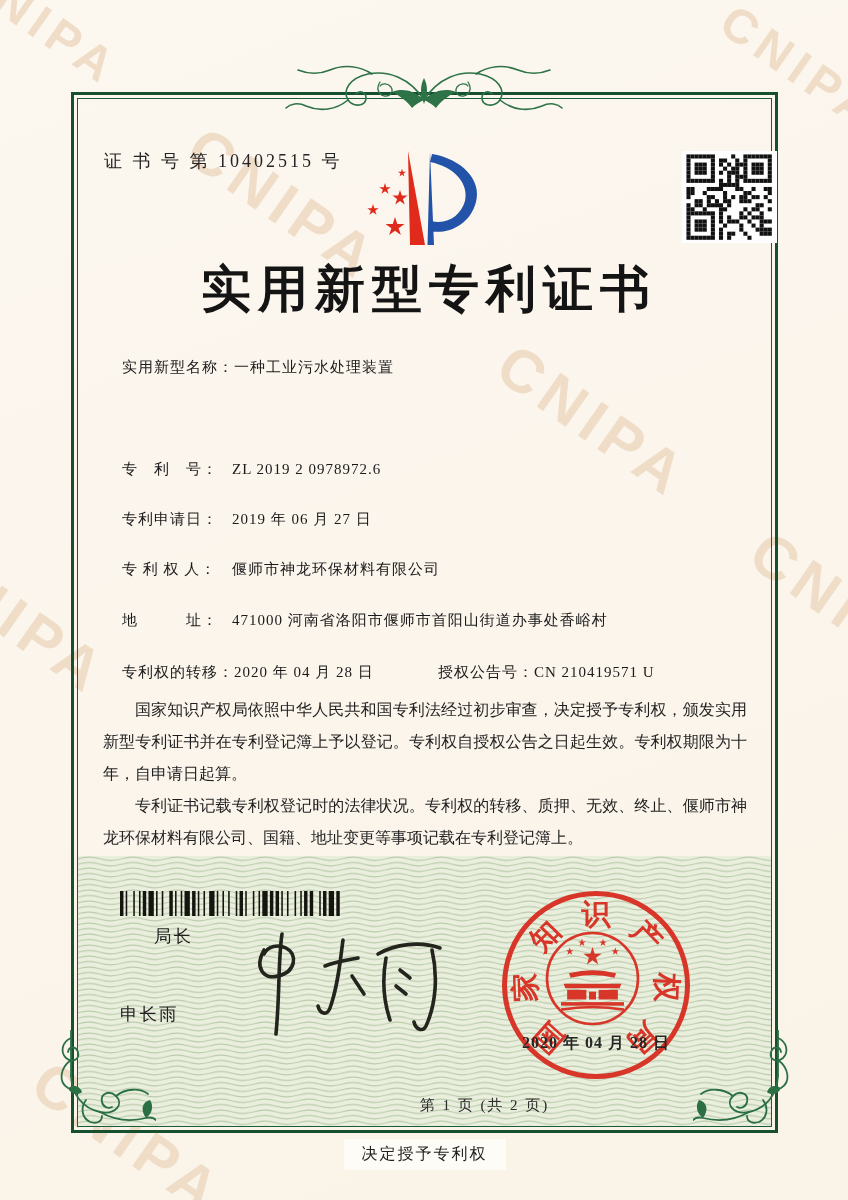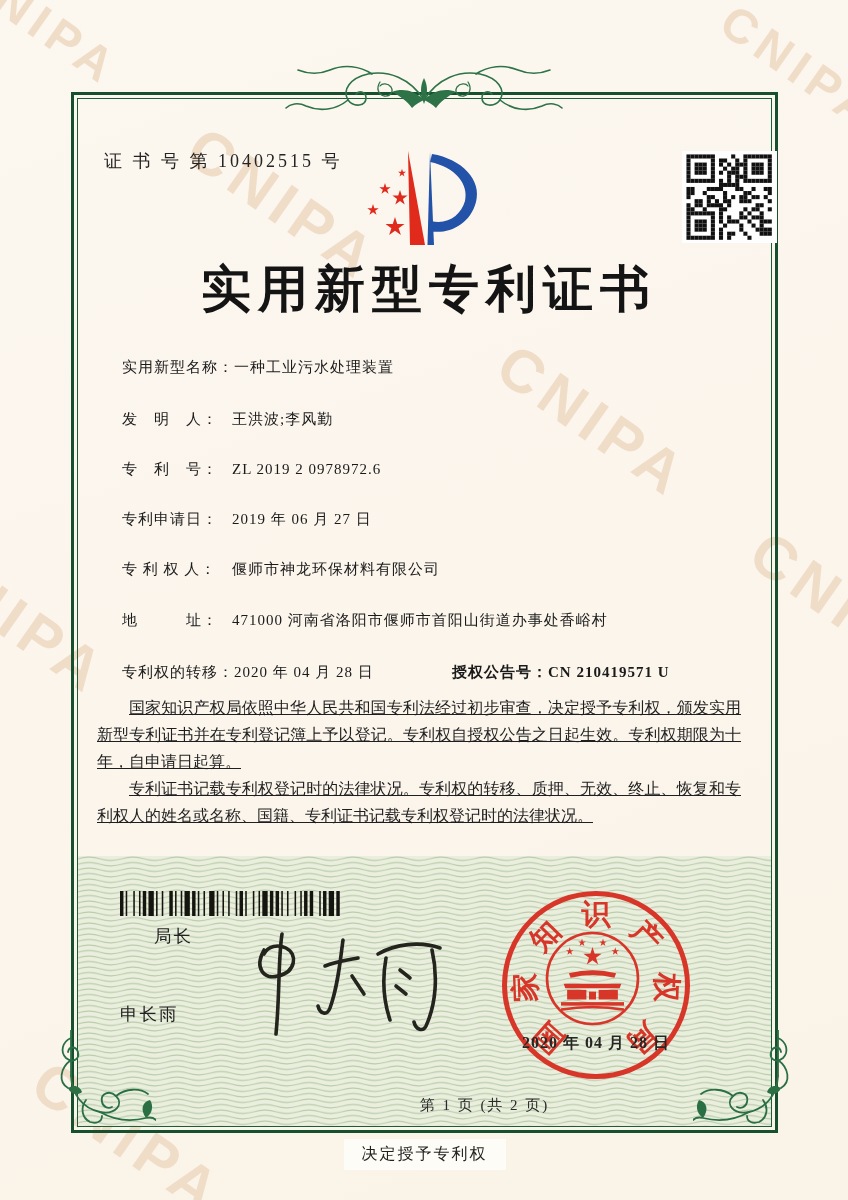--- a/index.html
+++ b/index.html
@@ -26,25 +26,25 @@
   
   .certno{position:absolute;left:104px;top:149px;font-size:18px;letter-spacing:3px;color:#242424;}
   .logo{position:absolute;left:356px;top:146px;width:128px;height:106px;}
   .qr{position:absolute;left:682px;top:151px;width:95px;height:92px;background:#fefefe;padding:2px;box-sizing:border-box;}
   .title{position:absolute;left:71px;top:256px;width:716px;text-align:center;
          font-size:50px;font-weight:bold;letter-spacing:7px;color:#141414;}
 
   
   .frow{position:absolute;left:122px;font-size:15px;letter-spacing:1px;color:#1a1a1a;white-space:nowrap;}
   .f-label{display:inline-block;min-width:110px;}
-  .f-pair2{position:absolute;left:330px;top:0;white-space:nowrap;font-weight:bold;}
-
-  
-  .bodytext{position:absolute;left:97px;top:694px;width:644px;font-size:16px;line-height:27px;
-            text-align:justify;color:#1f1f1f;text-decoration:underline;}
+  .f-pair2{position:absolute;left:316px;top:0;white-space:nowrap;}
+
+  
+  .bodytext{position:absolute;left:103px;top:694px;width:644px;font-size:16px;line-height:32px;
+            text-align:justify;color:#1f1f1f;}
   .bodytext p{margin:0;text-indent:2em;}
 
   
   .barcode{position:absolute;left:120px;top:891px;width:222px;height:25px;}
 
   
   .sig-label{position:absolute;left:122px;top:924px;font-size:17.5px;letter-spacing:2px;color:#222;margin-left:32px;}
   .sig-name{position:absolute;left:120px;top:1002px;font-size:17.5px;letter-spacing:2px;color:#222;}
   .sig-hand{position:absolute;left:240px;top:928px;width:215px;height:115px;}
 
@@ -364,23 +364,20 @@
       <rect x="36.5" y="86.5" width="4.25" height="4.25" fill="#111"></rect>
       <rect x="45" y="86.5" width="4.25" height="4.25" fill="#111"></rect>
       <rect x="66.25" y="86.5" width="4.25" height="4.25" fill="#111"></rect>
     </svg>
 
   <div class="title">实用新型专利证书</div>
 
   <div class="frow" style="top:358px">
     <span class="f-label">实用新型名称：</span><span>一种工业污水处理装置</span>
   </div>
-  <div class="frow" style="top:410px">
-    <span class="f-label">发　明　人：</span><span>王洪波;李风勤</span>
-  </div>
   <div class="frow" style="top:460px">
     <span class="f-label">专　利　号：</span><span>ZL 2019 2 0978972.6</span>
   </div>
   <div class="frow" style="top:510px">
     <span class="f-label">专利申请日：</span><span>2019 年 06 月 27 日</span>
   </div>
   <div class="frow" style="top:560px">
     <span class="f-label">专 利 权 人：</span><span>偃师市神龙环保材料有限公司</span>
   </div>
   <div class="frow" style="top:611px">
@@ -388,21 +385,21 @@
   </div>
   <div class="frow" style="top:663px">
     <span class="f-label">专利权的转移：</span><span>2020 年 04 月 28 日</span>
     <span class="f-pair2">
       <span>授权公告号：</span><span>CN 210419571 U</span>
     </span>
   </div>
 
   <div class="bodytext">
     <p>国家知识产权局依照中华人民共和国专利法经过初步审查，决定授予专利权，颁发实用新型专利证书并在专利登记簿上予以登记。专利权自授权公告之日起生效。专利权期限为十年，自申请日起算。</p>
-    <p>专利证书记载专利权登记时的法律状况。专利权的转移、质押、无效、终止、恢复和专利权人的姓名或名称、国籍、专利证书记载专利权登记时的法律状况。</p>
+    <p>专利证书记载专利权登记时的法律状况。专利权的转移、质押、无效、终止、偃师市神龙环保材料有限公司、国籍、地址变更等事项记载在专利登记簿上。</p>
   </div>
 
   <svg class="barcode" id="barcodesvg" viewBox="0 0 222 25" preserveAspectRatio="none">
       <rect x="0" y="0" width="3.4448717948717946" height="25" fill="#15150f"></rect>
       <rect x="5.692307692307692" y="0" width="1.5474358974358973" height="25" fill="#15150f"></rect>
       <rect x="13.282051282051281" y="0" width="1.5474358974358973" height="25" fill="#15150f"></rect>
       <rect x="18.974358974358974" y="0" width="1.5474358974358973" height="25" fill="#15150f"></rect>
       <rect x="22.76923076923077" y="0" width="3.4448717948717946" height="25" fill="#15150f"></rect>
       <rect x="28.461538461538463" y="0" width="5.342307692307692" height="25" fill="#15150f"></rect>
       <rect x="36.05128205128205" y="0" width="1.5474358974358973" height="25" fill="#15150f"></rect>

